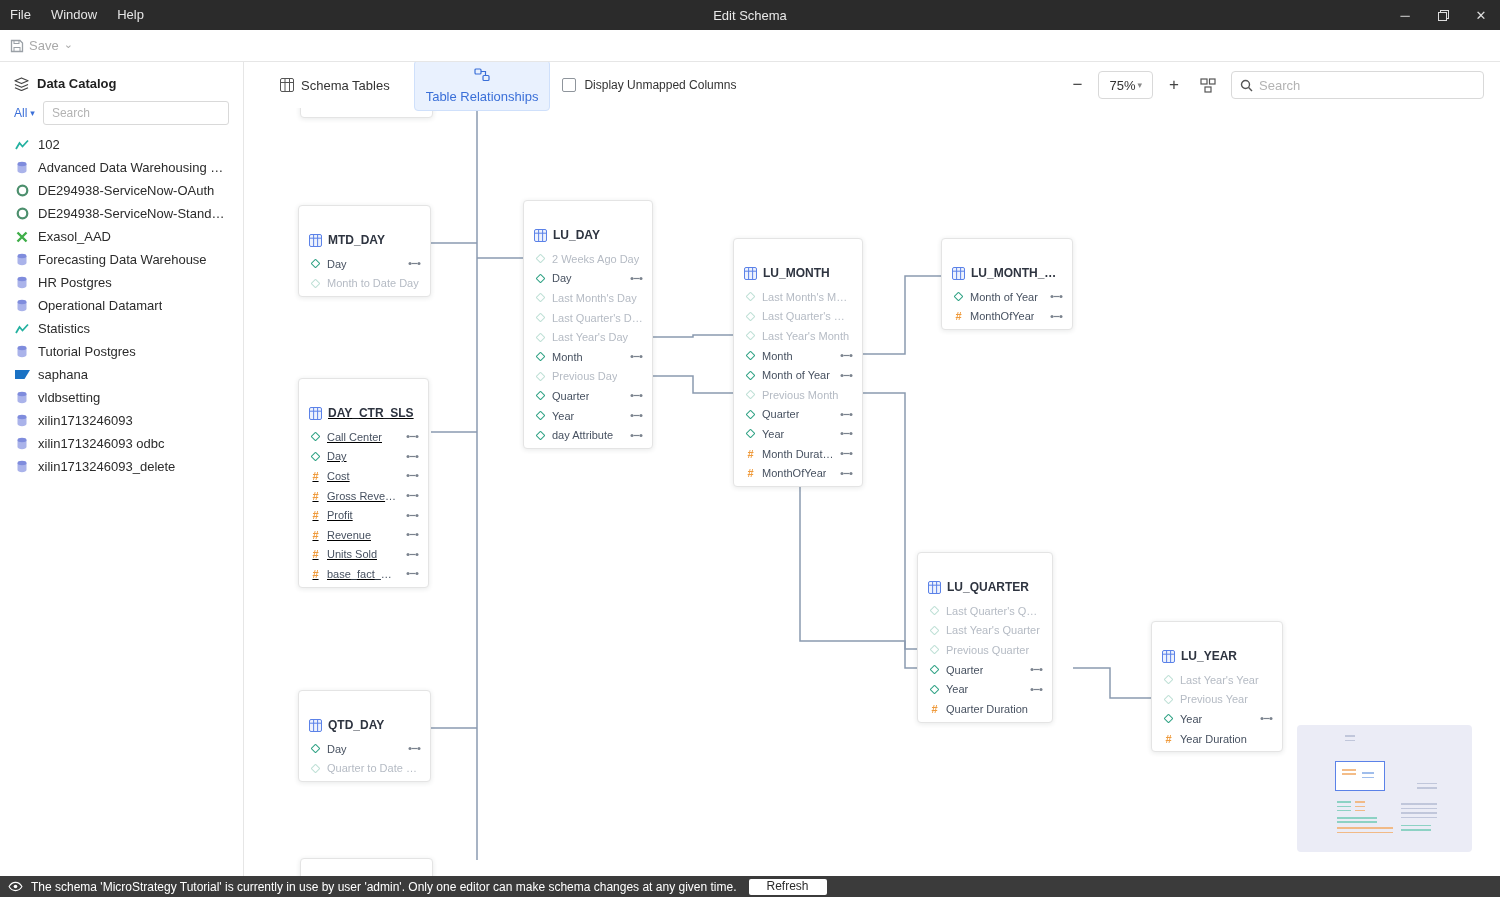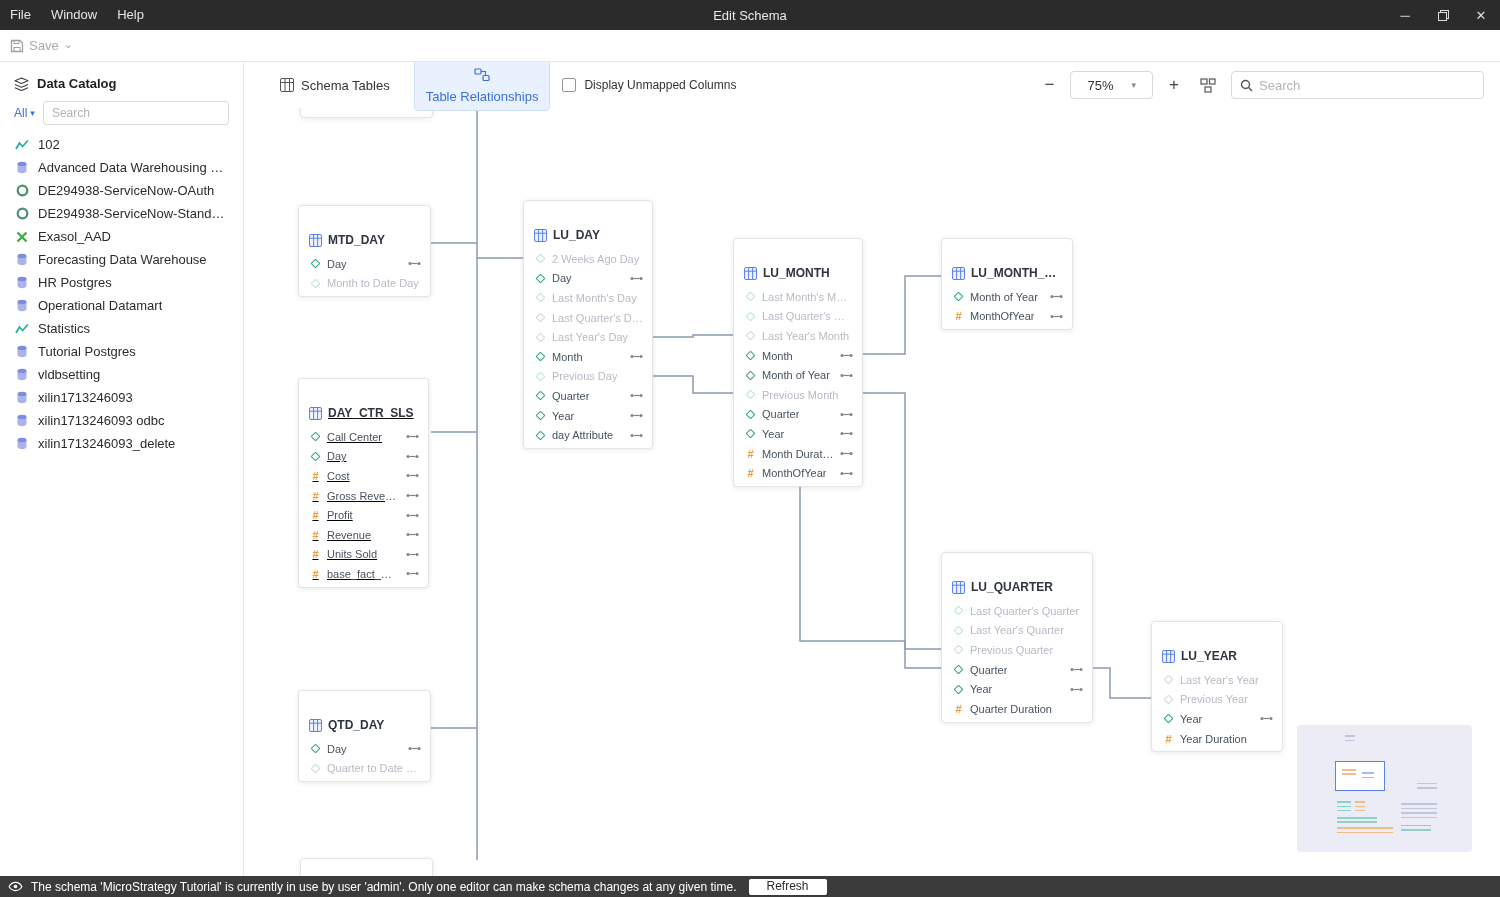--- a/index.html
+++ b/index.html
@@ -37,21 +37,21 @@
 
   
   .main { flex:1; position:relative; background:#fff; }
   .canvas-toolbar { height:46px; display:flex; align-items:center; padding:0 16px 0 24px; gap:12px; background:#fff; position:relative; z-index:3; }
   .ct-btn { display:flex; align-items:center; gap:7px; font-size:13px; color:#333; padding:6px 11px; border-radius:4px; border:1px solid transparent; cursor:default; }
   .ct-btn.selected { background:#e9f1fe; color:#3a6fd8; border:1px solid #cfe0fb;flex-direction:column; }
   .ct-check-group { display:flex; align-items:center; gap:8px; font-size:12px; color:#333; }
   .checkbox { width:14px; height:14px; border:1.5px solid #8f959c; border-radius:2px; background:#fff; }
   .ct-right { margin-left:auto; display:flex; align-items:center; gap:10px; }
   .zoom-btn { width:22px; text-align:center; font-size:17px; color:#444; cursor:default; }
-  .zoom-select { display:flex; align-items:center; gap:18px; border:1px solid #d9d9d9; border-radius:4px; height:28px; padding:0 16px; font-size:13px; color:#333; cursor:default; }
+  .zoom-select { display:flex; align-items:center; gap:2px; border:1px solid #d9d9d9; border-radius:4px; height:28px; padding:0 10px; font-size:13px; color:#333; cursor:default; }
   .zoom-select .chev { font-size:9px; color:#8a8a8a; }
   .arrange-btn { width:26px; height:26px; display:flex; align-items:center; justify-content:center; }
   .canvas-search { width:253px; height:28px; border:1px solid #d9d9d9; border-radius:4px; display:flex; align-items:center; gap:6px; padding:0 8px; }
   .canvas-search input { border:none; outline:none; flex:1; font-size:13px; color:#333; font-family:"Liberation Sans",sans-serif; }
   .canvas-search input::placeholder { color:#b3b3b3; }
 
   
   .canvas { position:absolute; left:0; right:0; top:46px; bottom:0; overflow:hidden; background:#fff; }
   .wires { position:absolute; left:0; top:0; }
   .wires polyline { fill:none; stroke:#8a9ab0; stroke-width:1.5; }
@@ -209,20 +209,28 @@
             <span class="sb-label">Statistics</span>
           </div>
           <div class="sb-item">
             <span class="sb-ico">
               <svg viewBox="0 0 12 13" width="12" height="13">
                 <path d="M1.5 3v7c0 1.2 2 2.2 4.5 2.2s4.5-1 4.5-2.2V3" fill="#aab3ea"></path>
                 <ellipse cx="6" cy="3" rx="4.5" ry="2.2" fill="#7f8cdd"></ellipse>
               </svg>
             </span>
             <span class="sb-label">Tutorial Postgres</span>
+          </div>
+          <div class="sb-item">
+            <span class="sb-ico">
+              <svg viewBox="0 0 15 9" width="15" height="9">
+                <path d="M0 0h15l-5.5 9H0z" fill="#1a72c4"></path>
+              </svg>
+            </span>
+            <span class="sb-label">saphana</span>
           </div>
           <div class="sb-item">
             <span class="sb-ico">
               <svg viewBox="0 0 12 13" width="12" height="13">
                 <path d="M1.5 3v7c0 1.2 2 2.2 4.5 2.2s4.5-1 4.5-2.2V3" fill="#aab3ea"></path>
                 <ellipse cx="6" cy="3" rx="4.5" ry="2.2" fill="#7f8cdd"></ellipse>
               </svg>
             </span>
             <span class="sb-label">vldbsetting</span>
           </div>
@@ -655,21 +663,21 @@
               <span class="tc-label">base_fact_metric</span>
               <span class="join">
                 <svg viewBox="0 0 13 7" width="13" height="7">
                   <circle cx="2" cy="3.5" r="1.5" fill="#5a6472"></circle>
                   <circle cx="11" cy="3.5" r="1.5" fill="#5a6472"></circle>
                   <line x1="3.5" y1="3.5" x2="9.5" y2="3.5" stroke="#5a6472" stroke-width="1.2"></line>
                 </svg>
               </span>
             </div>
           </div>
-        <div class="table-card" style="left:697px; top:444px; width:152px;">
+        <div class="table-card" style="left:673px; top:444px; width:136px;">
             <div class="tc-header">
               <span class="tc-ico">
                 <svg viewBox="0 0 13 13" width="13" height="13">
                   <rect x="0.5" y="0.5" width="12" height="12" rx="1.5" fill="#edf2fd" stroke="#5b82e8"></rect>
                   <path d="M0.5 4.2h12M4.6 0.5v12M8.6 0.5v12" stroke="#5b82e8" fill="none"></path>
                 </svg>
               </span>
               <span class="tc-name">LU_QUARTER</span>
             </div>
             <div class="tc-row unmapped">

